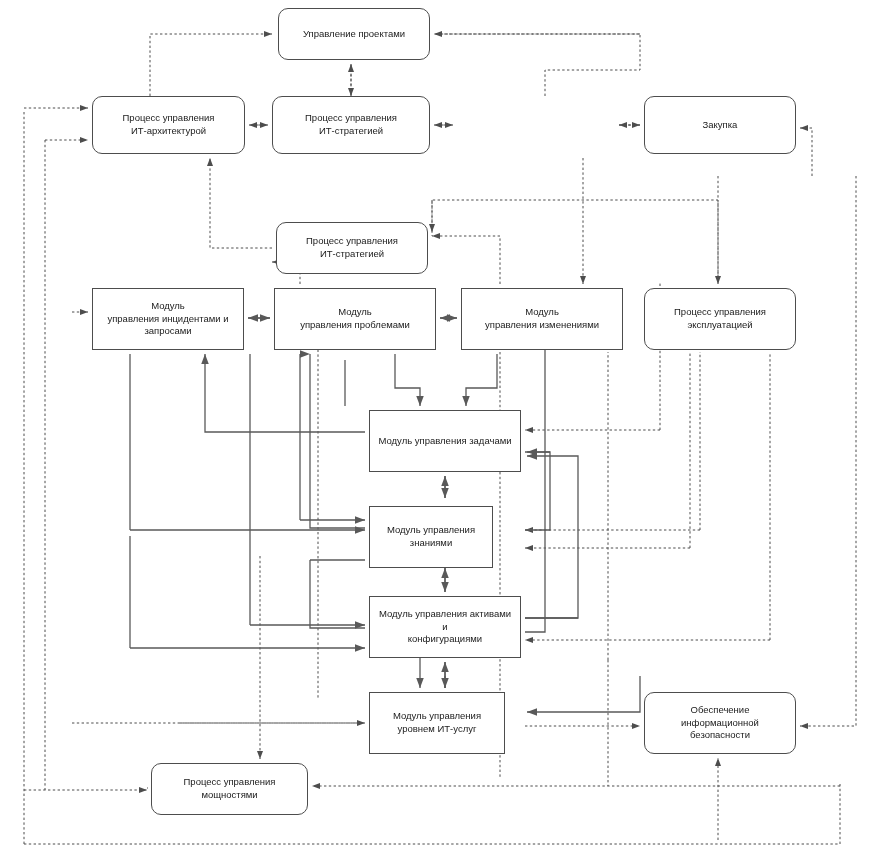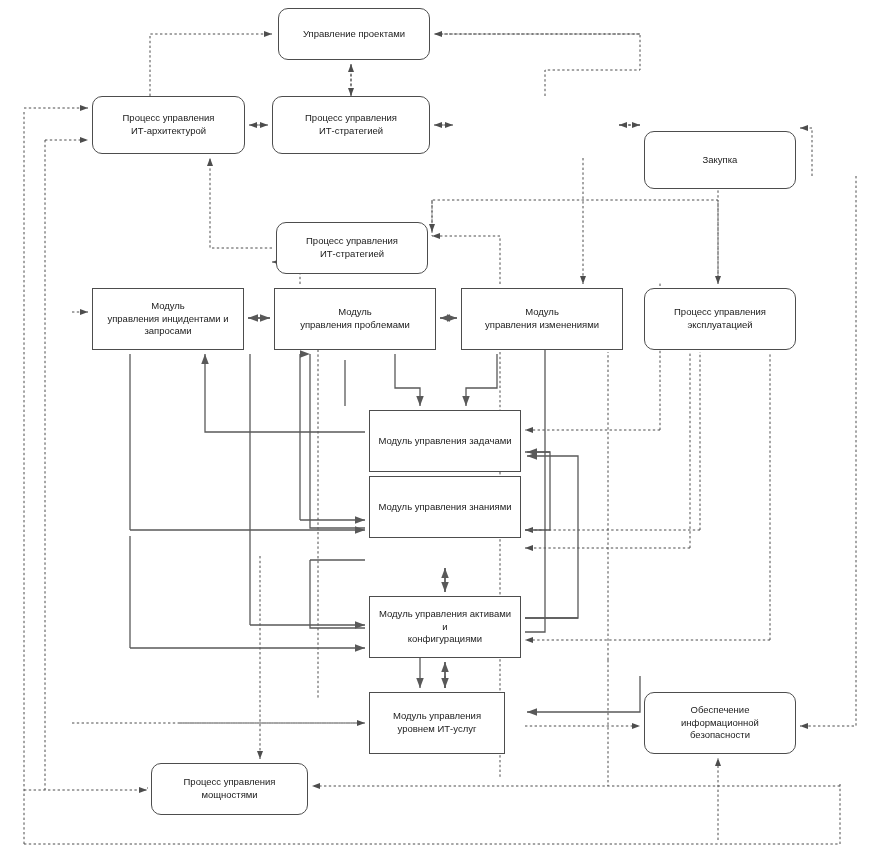--- a/index.html
+++ b/index.html
@@ -166,21 +166,21 @@
     <span>Управление проектами</span>
   </div>
   <div class="node rounded" style="left:92px;top:96px;width:153px;height:58px;">
     <span>Процесс управления
 ИТ-архитектурой</span>
   </div>
   <div class="node rounded" style="left:272px;top:96px;width:158px;height:58px;">
     <span>Процесс управления
 ИТ-стратегией</span>
   </div>
-  <div class="node rounded" style="left:644px;top:96px;width:152px;height:58px;margin-top:35px;">
+  <div class="node rounded" style="left:644px;top:96px;width:152px;height:58px;">
     <span>Закупка</span>
   </div>
   <div class="node rounded" style="left:276px;top:222px;width:152px;height:52px;">
     <span>Процесс управления
 ИТ-стратегией</span>
   </div>
   <div class="node square" style="left:92px;top:288px;width:152px;height:62px;">
     <span>Модуль
 управления инцидентами и
 запросами</span>
@@ -193,21 +193,21 @@
     <span>Модуль
 управления изменениями</span>
   </div>
   <div class="node rounded" style="left:644px;top:288px;width:152px;height:62px;">
     <span>Процесс управления
 эксплуатацией</span>
   </div>
   <div class="node square" style="left:369px;top:410px;width:152px;height:62px;align-items:center;">
     <span>Модуль управления задачами</span>
   </div>
-  <div class="node square" style="left:369px;top:476px;width:152px;height:62px;justify-content:center;">
+  <div class="node square" style="left:369px;top:506px;width:124px;height:62px;justify-content:center;">
     <span>Модуль управления знаниями</span>
   </div>
   <div class="node square" style="left:369px;top:596px;width:152px;height:62px;">
     <span>Модуль управления активами и
 конфигурациями</span>
   </div>
   <div class="node square" style="left:369px;top:692px;width:136px;height:62px;">
     <span>Модуль управления
 уровнем ИТ-услуг</span>
   </div>

